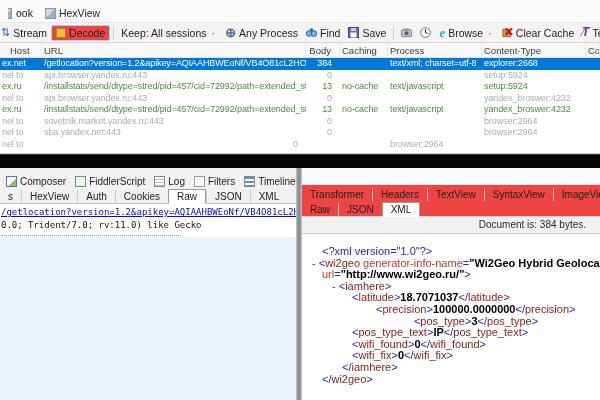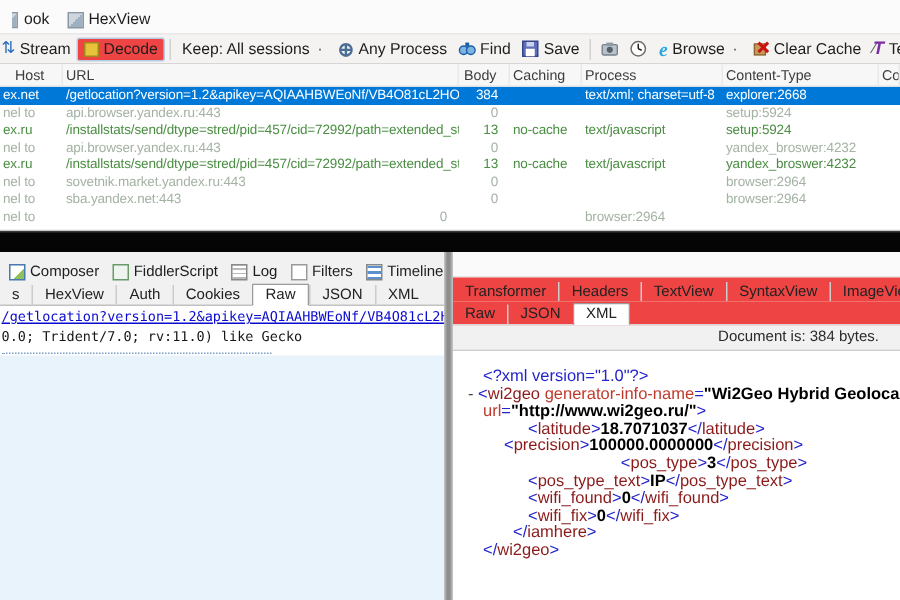--- a/index.html
+++ b/index.html
@@ -308,22 +308,23 @@
       <div class="rtabs rtabs2">
           <div class="tab"><span>Raw</span></div>
           <div class="tab"><span>JSON</span></div>
           <div class="tab active"><span>XML</span></div>
         </div>
       <div class="docstrip">Document is: 384 bytes.</div>
       <div class="xmlbox">
           <div class="xline" style="padding-left: 20px;"><span class="x-decl">&lt;?xml version="1.0"?&gt;</span></div>
           <div class="xline" style="padding-left: 10px;"><span class="xdash">- </span><span class="x-p">&lt;</span><span class="x-tag">wi2geo</span><span class="x-attr"> generator-info-name</span><span class="x-p">=</span><span class="x-val">"Wi2Geo Hybrid Geoloca</span></div>
           <div class="xline" style="padding-left: 20px;"><span class="x-attr">url</span><span class="x-p">=</span><span class="x-val">"http://www.wi2geo.ru/"</span><span class="x-p">&gt;</span></div>
+          <div class="xline" style="padding-left: 30px;"><span class="xdash">- </span><span class="x-p">&lt;</span><span class="x-tag">iamhere</span><span class="x-p">&gt;</span></div>
           <div class="xline" style="padding-left: 50px;"><span class="x-p">&lt;</span><span class="x-tag">latitude</span><span class="x-p">&gt;</span><span class="x-val">18.7071037</span><span class="x-p">&lt;/</span><span class="x-tag">latitude</span><span class="x-p">&gt;</span></div>
-          <div class="xline" style="padding-left: 34px;"><span class="x-p">&lt;</span><span class="x-tag">precision</span><span class="x-p">&gt;</span><span class="x-val">100000.0000000</span><span class="x-p">&lt;/</span><span class="x-tag">precision</span><span class="x-p">&gt;</span></div>
+          <div class="xline" style="padding-left: 34px; margin-left: 40px;"><span class="x-p">&lt;</span><span class="x-tag">precision</span><span class="x-p">&gt;</span><span class="x-val">100000.0000000</span><span class="x-p">&lt;/</span><span class="x-tag">precision</span><span class="x-p">&gt;</span></div>
           <div class="xline" style="padding-left: 50px; text-align: center;"><span class="x-p">&lt;</span><span class="x-tag">pos_type</span><span class="x-p">&gt;</span><span class="x-val">3</span><span class="x-p">&lt;/</span><span class="x-tag">pos_type</span><span class="x-p">&gt;</span></div>
           <div class="xline" style="padding-left: 50px;"><span class="x-p">&lt;</span><span class="x-tag">pos_type_text</span><span class="x-p">&gt;</span><span class="x-val">IP</span><span class="x-p">&lt;/</span><span class="x-tag">pos_type_text</span><span class="x-p">&gt;</span></div>
           <div class="xline" style="padding-left: 50px;"><span class="x-p">&lt;</span><span class="x-tag">wifi_found</span><span class="x-p">&gt;</span><span class="x-val">0</span><span class="x-p">&lt;/</span><span class="x-tag">wifi_found</span><span class="x-p">&gt;</span></div>
           <div class="xline" style="padding-left: 50px;"><span class="x-p">&lt;</span><span class="x-tag">wifi_fix</span><span class="x-p">&gt;</span><span class="x-val">0</span><span class="x-p">&lt;/</span><span class="x-tag">wifi_fix</span><span class="x-p">&gt;</span></div>
           <div class="xline" style="padding-left: 40px;"><span class="x-p">&lt;/</span><span class="x-tag">iamhere</span><span class="x-p">&gt;</span></div>
           <div class="xline" style="padding-left: 20px;"><span class="x-p">&lt;/</span><span class="x-tag">wi2geo</span><span class="x-p">&gt;</span></div>
         </div>
     </div>
 
   </div>

